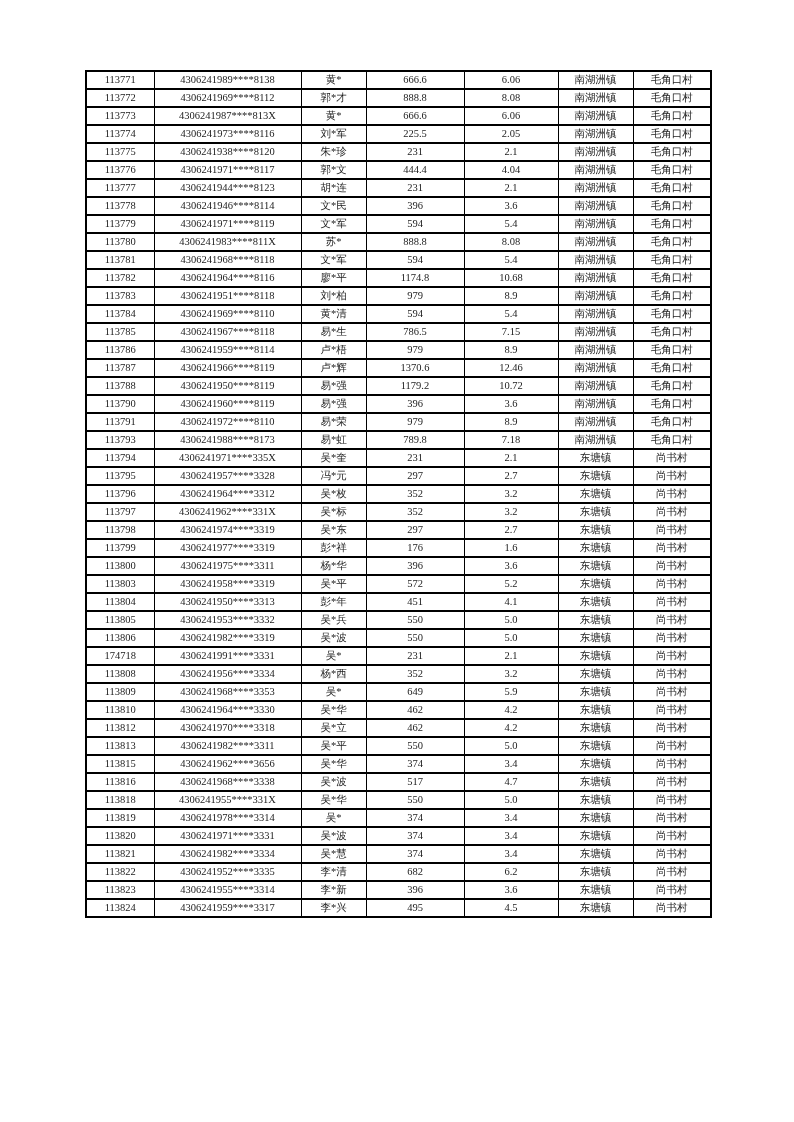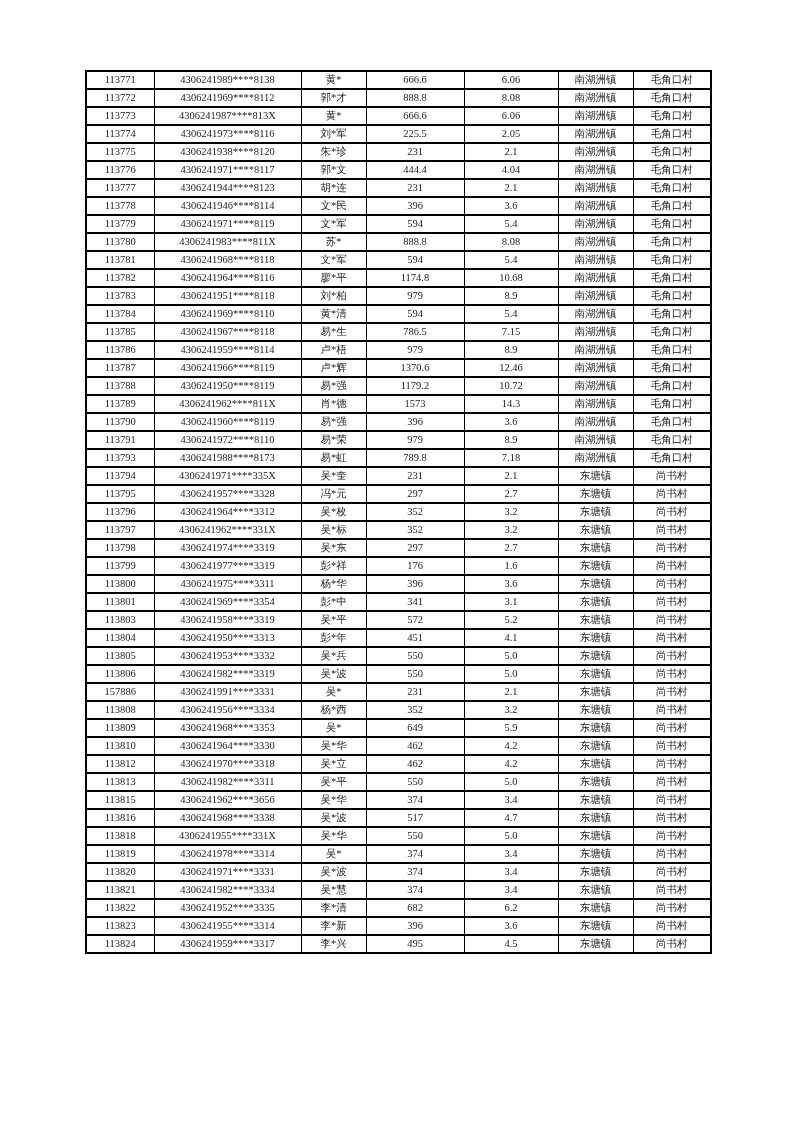--- a/index.html
+++ b/index.html
@@ -223,29 +223,20 @@
         <tr>
           <td>113788</td>
           <td>4306241950****8119</td>
           <td>易*强</td>
           <td>1179.2</td>
           <td>10.72</td>
           <td>南湖洲镇</td>
           <td>毛角口村</td>
         </tr>
         <tr>
-          <td>113789</td>
-          <td>4306241962****811X</td>
-          <td>肖*德</td>
-          <td>1573</td>
-          <td>14.3</td>
-          <td>南湖洲镇</td>
-          <td>毛角口村</td>
-        </tr>
-        <tr>
           <td>113790</td>
           <td>4306241960****8119</td>
           <td>易*强</td>
           <td>396</td>
           <td>3.6</td>
           <td>南湖洲镇</td>
           <td>毛角口村</td>
         </tr>
         <tr>
           <td>113791</td>
@@ -322,29 +313,20 @@
         <tr>
           <td>113800</td>
           <td>4306241975****3311</td>
           <td>杨*华</td>
           <td>396</td>
           <td>3.6</td>
           <td>东塘镇</td>
           <td>尚书村</td>
         </tr>
         <tr>
-          <td>113801</td>
-          <td>4306241969****3354</td>
-          <td>彭*中</td>
-          <td>341</td>
-          <td>3.1</td>
-          <td>东塘镇</td>
-          <td>尚书村</td>
-        </tr>
-        <tr>
           <td>113803</td>
           <td>4306241958****3319</td>
           <td>吴*平</td>
           <td>572</td>
           <td>5.2</td>
           <td>东塘镇</td>
           <td>尚书村</td>
         </tr>
         <tr>
           <td>113804</td>
@@ -367,21 +349,21 @@
         <tr>
           <td>113806</td>
           <td>4306241982****3319</td>
           <td>吴*波</td>
           <td>550</td>
           <td>5.0</td>
           <td>东塘镇</td>
           <td>尚书村</td>
         </tr>
         <tr>
-          <td>157886</td>
+          <td>174718</td>
           <td>4306241991****3331</td>
           <td>吴*</td>
           <td>231</td>
           <td>2.1</td>
           <td>东塘镇</td>
           <td>尚书村</td>
         </tr>
         <tr>
           <td>113808</td>
           <td>4306241956****3334</td>

